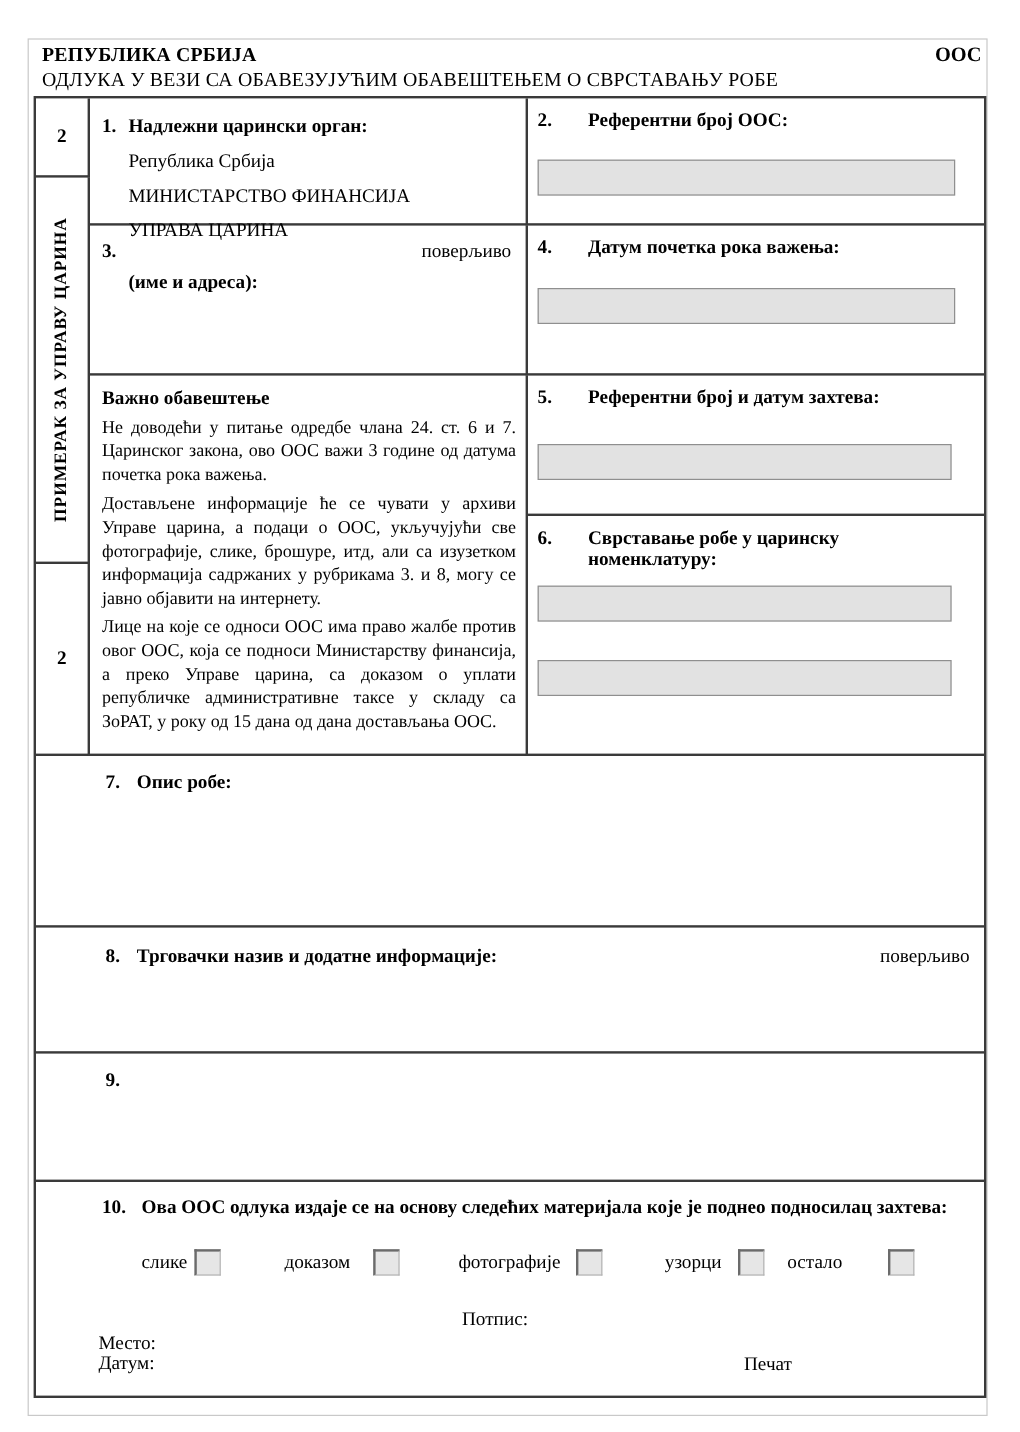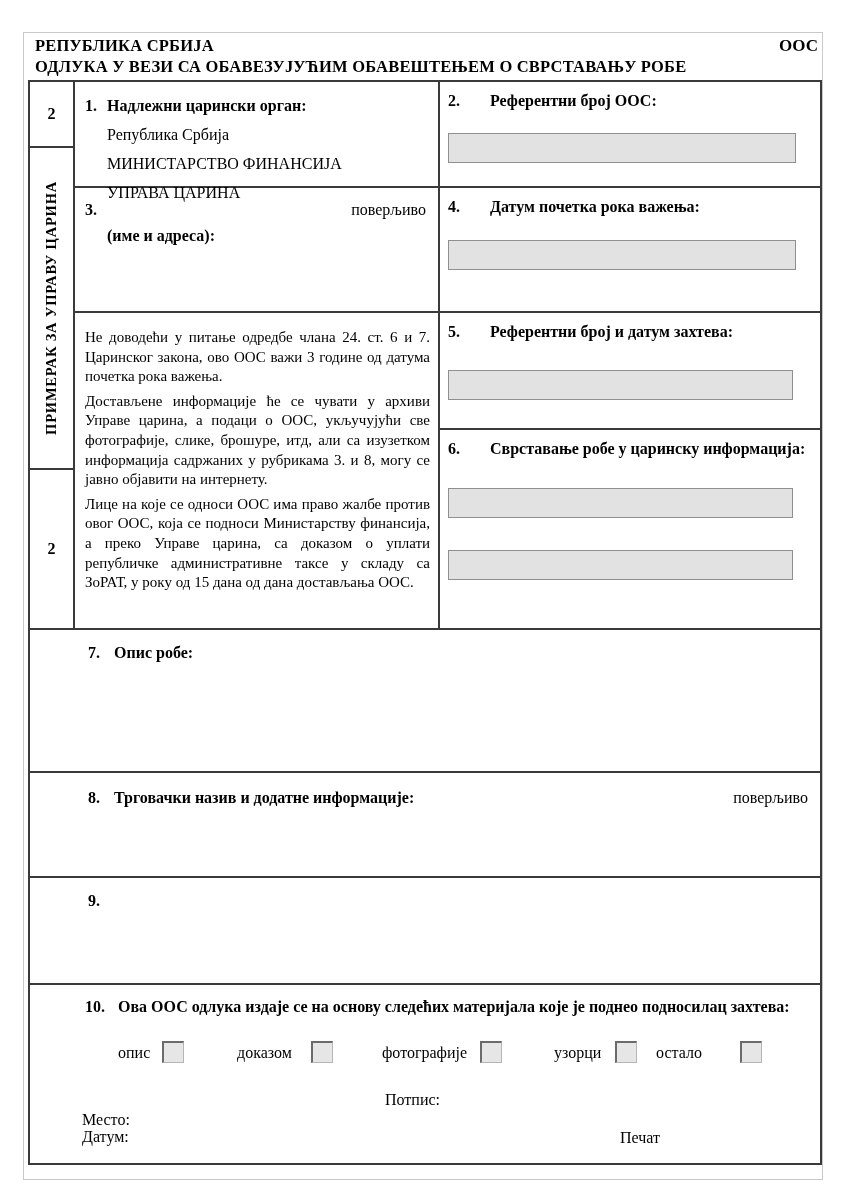--- a/index.html
+++ b/index.html
@@ -7,21 +7,21 @@
     position:relative; width:850px; height:1193px; background:#ffffff;
     font-family:"Liberation Serif","DejaVu Serif",serif; color:#000;
     overflow:hidden;
   }
   .faint-frame {
     position:absolute; left:23px; top:32px; width:798px; height:1146px;
     border:1px solid #c9c9c9;
   }
   
   .hdr-line1 { position:absolute; left:35px; top:36px; font-size:16.5px; font-weight:bold; letter-spacing:0.2px; }
-  .hdr-line2 { position:absolute; left:35px; top:57px; font-size:16.5px; font-weight:bold; letter-spacing:0.2px; }
+  .hdr-line2 { position:absolute; left:35px; top:57px; font-size:16.5px; font-weight:normal; letter-spacing:0.2px; }
   .hdr-code  { position:absolute; right:32px; top:36px; font-size:17px; font-weight:bold; }
 
   
   .form-table {
     position:absolute; left:28px; top:80px; width:794px; height:1085px;
     border:2px solid #3a3a3a; box-sizing:border-box;
   }
   .cell { position:absolute; box-sizing:border-box; }
   .br { border-right:2px solid #3a3a3a; }
   .bb { border-bottom:2px solid #3a3a3a; }
@@ -122,37 +122,38 @@
 
     <div class="cell bb cr" style="left:410px;top:106px;width:380px;height:125px;">
       <div class="sec-head">
         <span class="num-r">4.</span>
         <span>Датум почетка рока важења:</span>
       </div>
       <div class="field" style="left:8px;top:52px;width:348px;height:30px;"></div>
     </div>
 
     <div class="cell br bb cvo" style="left:45px;top:231px;width:365px;height:317px;">
+      <div class="cvo-title">Важно обавештење</div>
       <p>Не доводећи у питање одредбе члана 24. ст. 6 и 7. Царинског закона, ово ООС важи 3 године од датума почетка рока важења.</p>
       <p>Достављене информације ће се чувати у архиви Управе царина, а подаци о ООС, укључујући све фотографије, слике, брошуре, итд, али са изузетком информација садржаних у рубрикама 3. и 8, могу се јавно објавити на интернету.</p>
       <p>Лице на које се односи ООС има право жалбе против овог ООС, која се подноси Министарству финансија, а преко Управе царина, са доказом о уплати републичке административне таксе у складу са ЗоРАТ, у року од 15 дана од дана достављања ООС.</p>
     </div>
 
     <div class="cell bb cr" style="left:410px;top:231px;width:380px;height:117px;">
       <div class="sec-head">
         <span class="num-r">5.</span>
         <span>Референтни број и датум захтева:</span>
       </div>
       <div class="field" style="left:8px;top:57px;width:345px;height:30px;"></div>
     </div>
 
     <div class="cell bb cr" style="left:410px;top:348px;width:380px;height:200px;">
       <div class="sec-head">
         <span class="num-r">6.</span>
-        <span>Сврставање робе у царинску информација:</span>
+        <span>Сврставање робе у царинску номенклатуру:</span>
       </div>
       <div class="field" style="left:8px;top:58px;width:345px;height:30px;"></div>
       <div class="field" style="left:8px;top:120px;width:345px;height:30px;"></div>
     </div>
 
     <div class="cell bb rfull r7" style="left:0;top:548px;width:790px;height:143px;">
       <div class="sec-head">
         <span class="num-f">7.</span>
         <span>Опис робе:</span>
       </div>
@@ -171,21 +172,21 @@
         <span class="num-f">9.</span>
       </div>
     </div>
 
     <div class="cell rfull r10" style="left:0;top:903px;width:790px;height:178px;">
       <div class="sec-head">
         <span class="num-f10">10.</span>
         <span>Ова ООС одлука  издаје се на основу следећих материјала које је поднео подносилац захтева:</span>
       </div>
 
-      <span class="cb-label" style="left:88px;">опис</span>
+      <span class="cb-label" style="left:88px;">слике</span>
       <span class="checkbox" style="left:132px;"></span>
       <span class="cb-label" style="left:207px;">доказом</span>
       <span class="checkbox" style="left:281px;"></span>
       <span class="cb-label" style="left:352px;">фотографије</span>
       <span class="checkbox" style="left:450px;"></span>
       <span class="cb-label" style="left:524px;">узорци</span>
       <span class="checkbox" style="left:585px;"></span>
       <span class="cb-label" style="left:626px;">остало</span>
       <span class="checkbox" style="left:710px;"></span>
 

